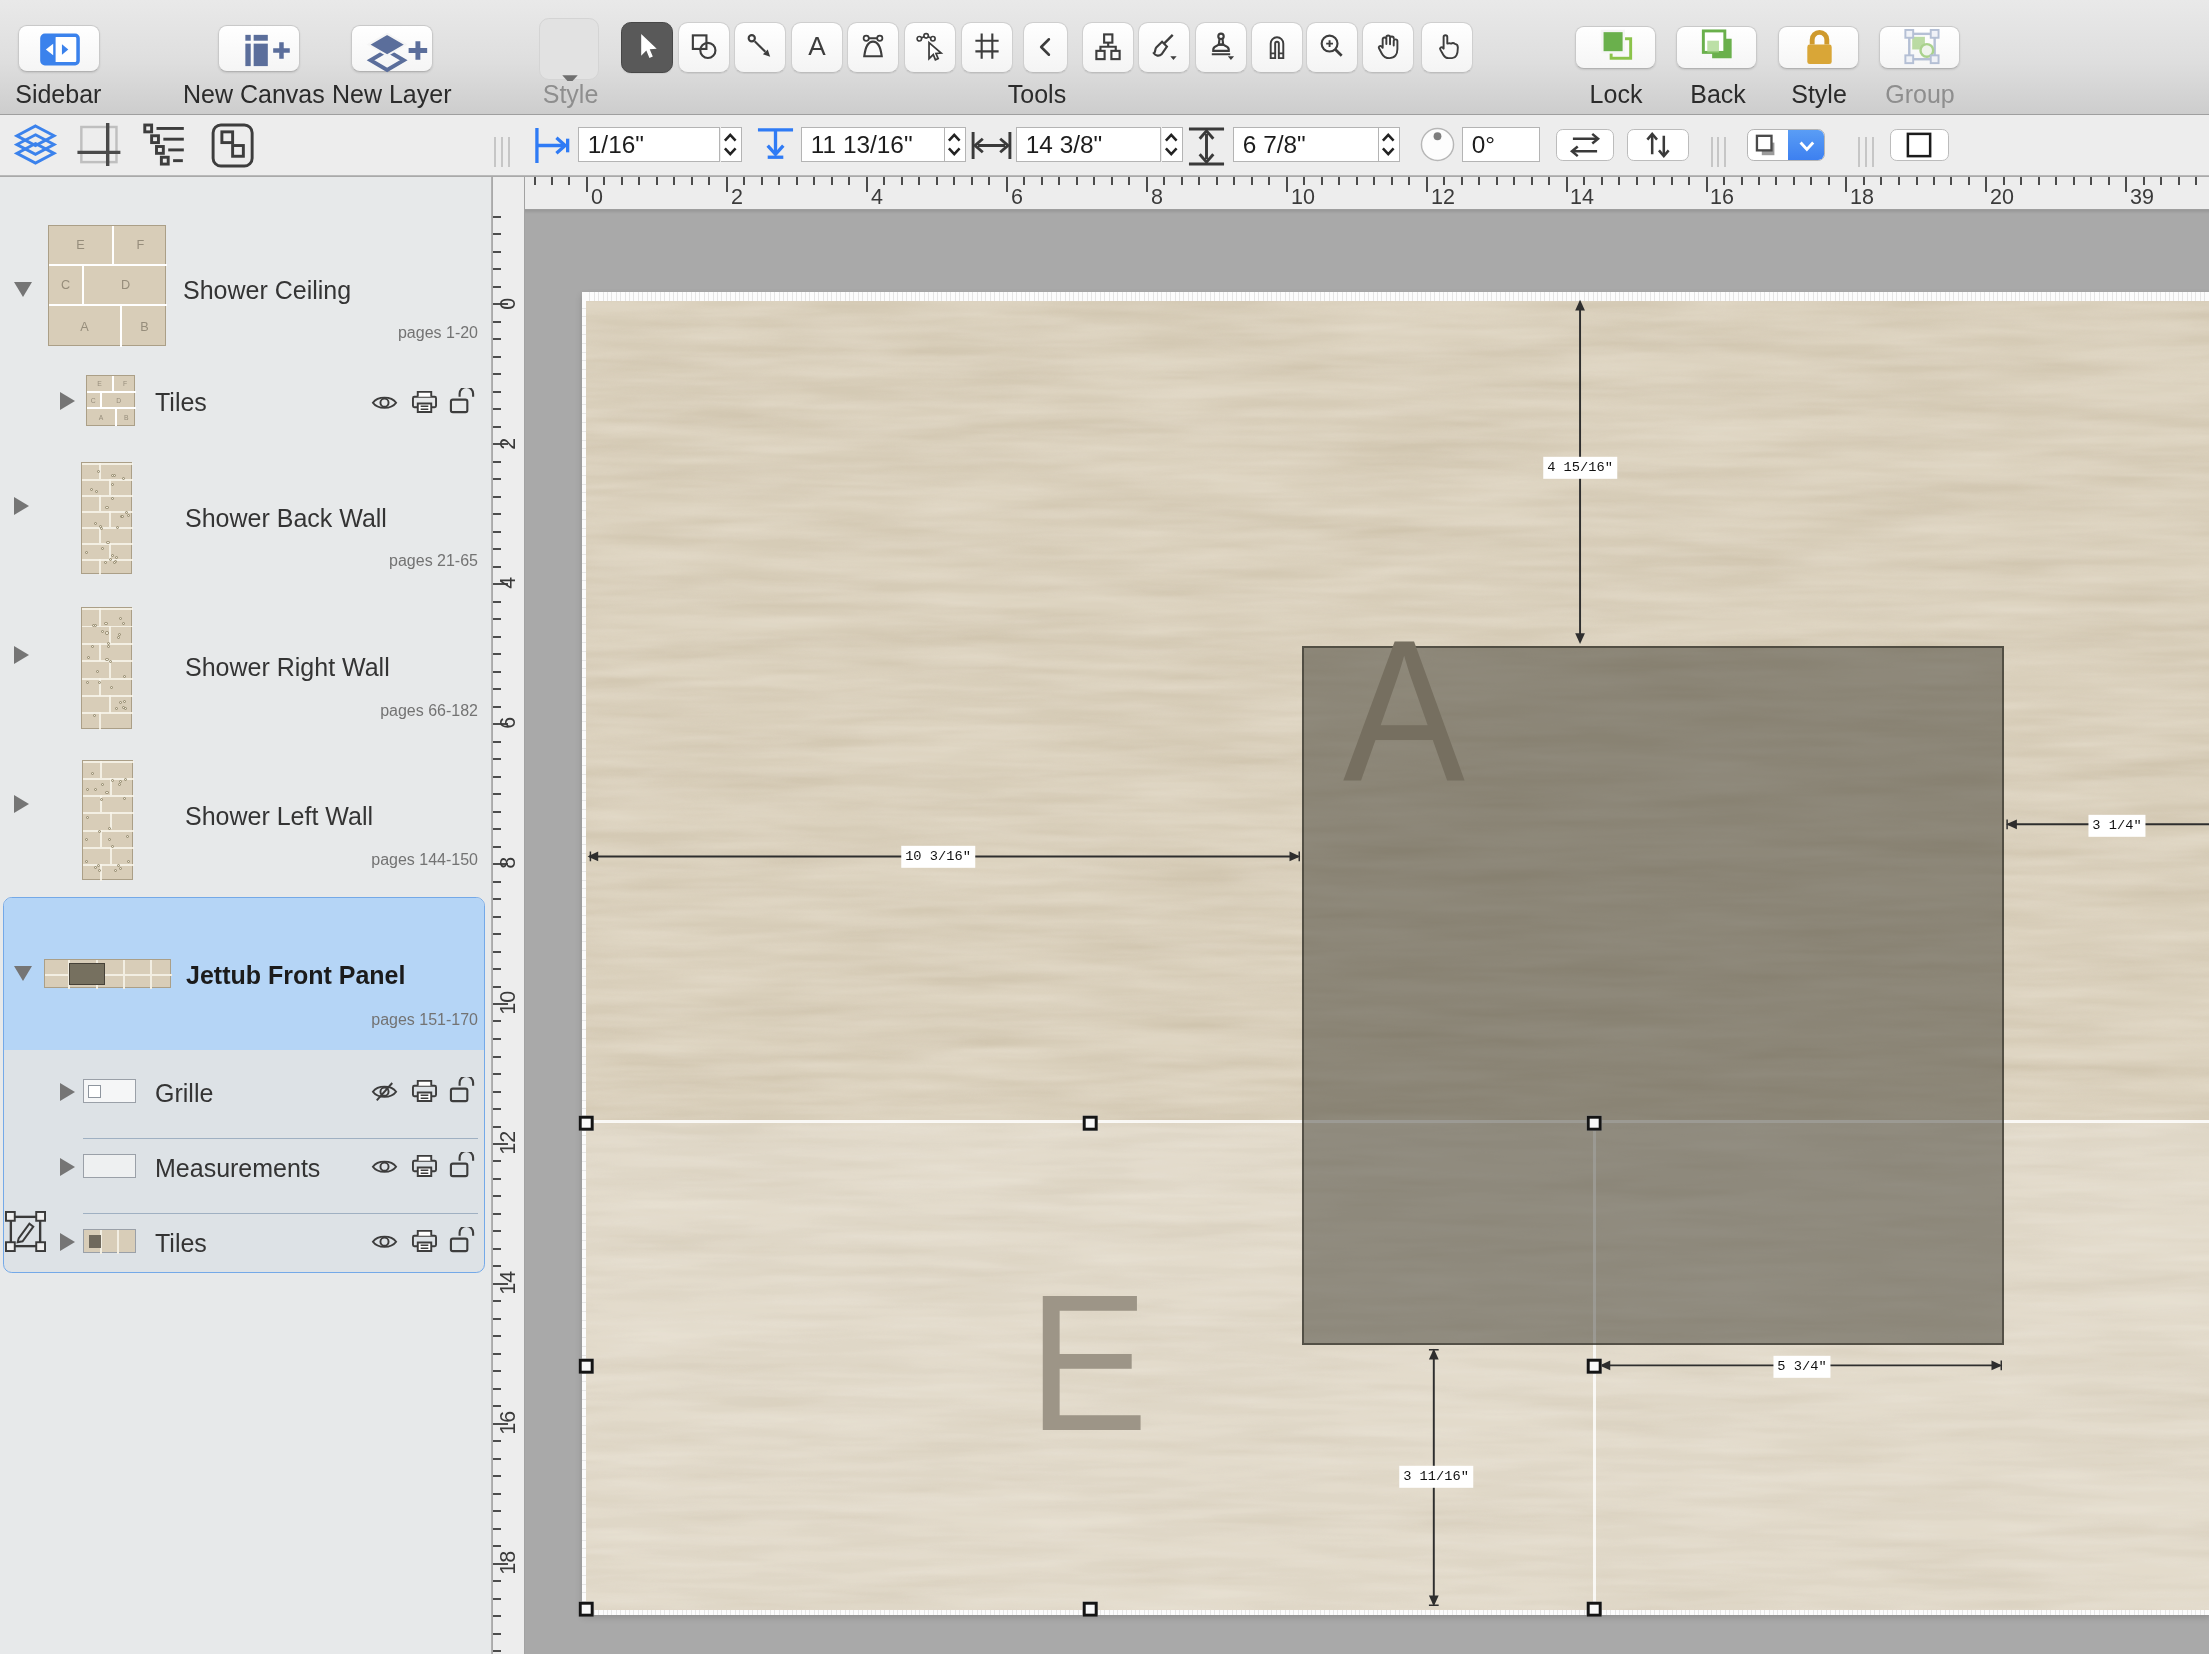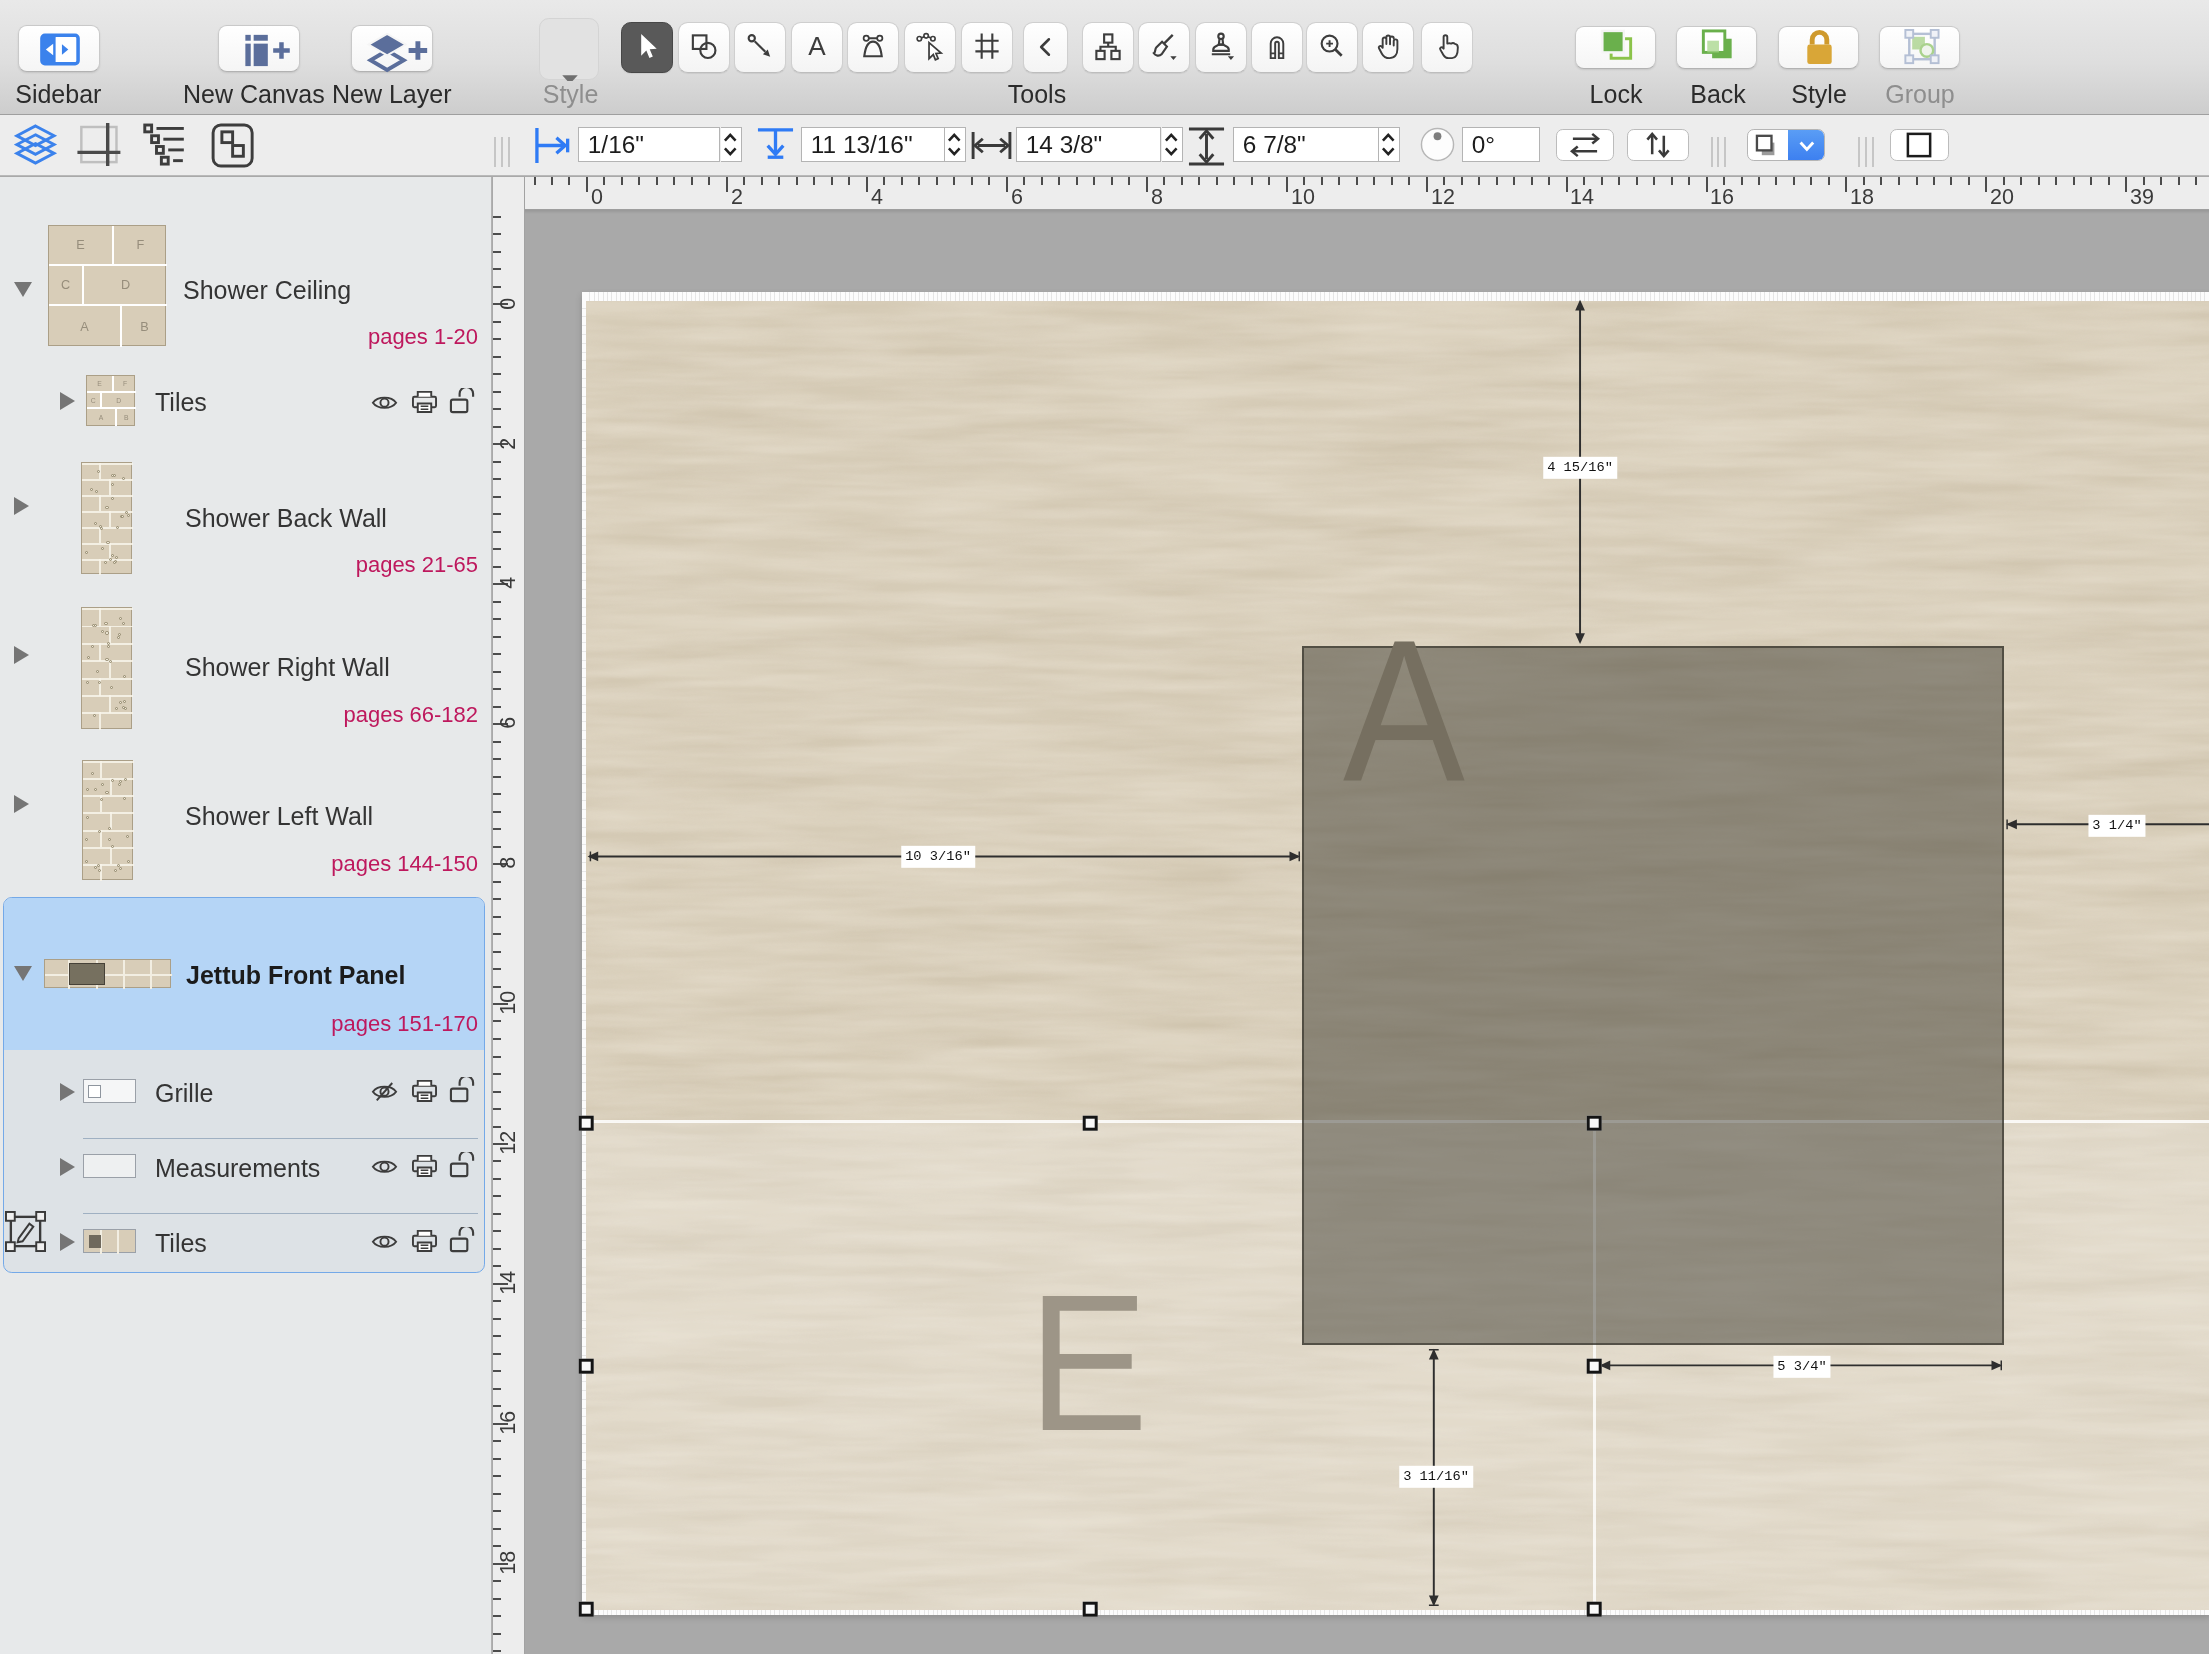--- a/index.html
+++ b/index.html
@@ -13,21 +13,21 @@
 .toolb{position:absolute;top:21.5px;width:52px;height:51px;background:linear-gradient(#ffffff,#f4f4f4);border:1px solid #cfcfcf;border-bottom-color:#bdbdbd;border-radius:9.8px;box-shadow:0 1px 1px rgba(0,0,0,0.07);}
 .toolb svg{position:absolute;left:50%;top:50%;transform:translate(-50%,-50%);}
 .toolsel{background:#595959;border-color:#474747;}
 #geom{left:0;top:115px;width:2210px;height:61px;background:#ededed;border-bottom:1px solid #b9b9b9;}
 .field{position:absolute;top:11.7px;height:35px;background:#fff;border:1px solid #b4b4b4;font-size:24.4px;color:#1c1c1c;line-height:33px;padding-left:8.8px;white-space:nowrap;}
 .stepper{position:absolute;top:11.7px;width:20.5px;height:35px;background:#fff;border:1px solid #b4b4b4;border-left:none;}
 .gbtn{position:absolute;top:13.7px;height:32px;background:#fff;border:1px solid #bcbcbc;border-radius:6.8px;}
 .vdiv{position:absolute;top:21.5px;width:2px;height:30px;background:#c6c6c6;}
 #sidebar{left:0;top:177px;width:492px;height:1478px;background:#e7e9ea;border-right:1px solid #b2b2b2;}
 .rowtitle{position:absolute;font-size:25px;color:#343434;white-space:nowrap;}
-.pages{position:absolute;font-size:22px;color:#be185d;white-space:nowrap;}
+.pages{position:absolute;font-size:16px;color:#737373;white-space:nowrap;}
 .thumb{position:absolute;background:#d8cdb8;border:1px solid #ab9f87;}
 #vruler{left:493px;top:177px;width:32px;height:1478px;background:#ededed;border-right:1px solid #a2a2a2;}
 #hruler{left:525px;top:177px;width:1685px;height:33px;background:#ededed;border-bottom:1px solid #9e9e9e;}
 #corner{left:493px;top:177px;width:32px;height:33px;background:#ededed;border-bottom:1px solid #9e9e9e;}
 .htick{position:absolute;top:0;width:2px;background:#4c4c4c;}
 .vtick{position:absolute;left:0;height:2px;background:#4c4c4c;}
 .hnum{position:absolute;font-size:21.5px;color:#3a3a3a;top:9.8px;line-height:21.5px;}
 .vnum{position:absolute;font-size:21.5px;color:#3a3a3a;line-height:21.5px;transform:rotate(-90deg);}
 #canvas{left:525px;top:210px;width:1685px;height:1444px;background:#a9a9a9;overflow:hidden;}
 .dimlabel{position:absolute;background:#fff;font-family:"Liberation Mono",monospace;font-size:13.7px;color:#111;line-height:14.6px;white-space:nowrap;transform:translate(-50%,-50%);padding:3.9px 3.9px;}

